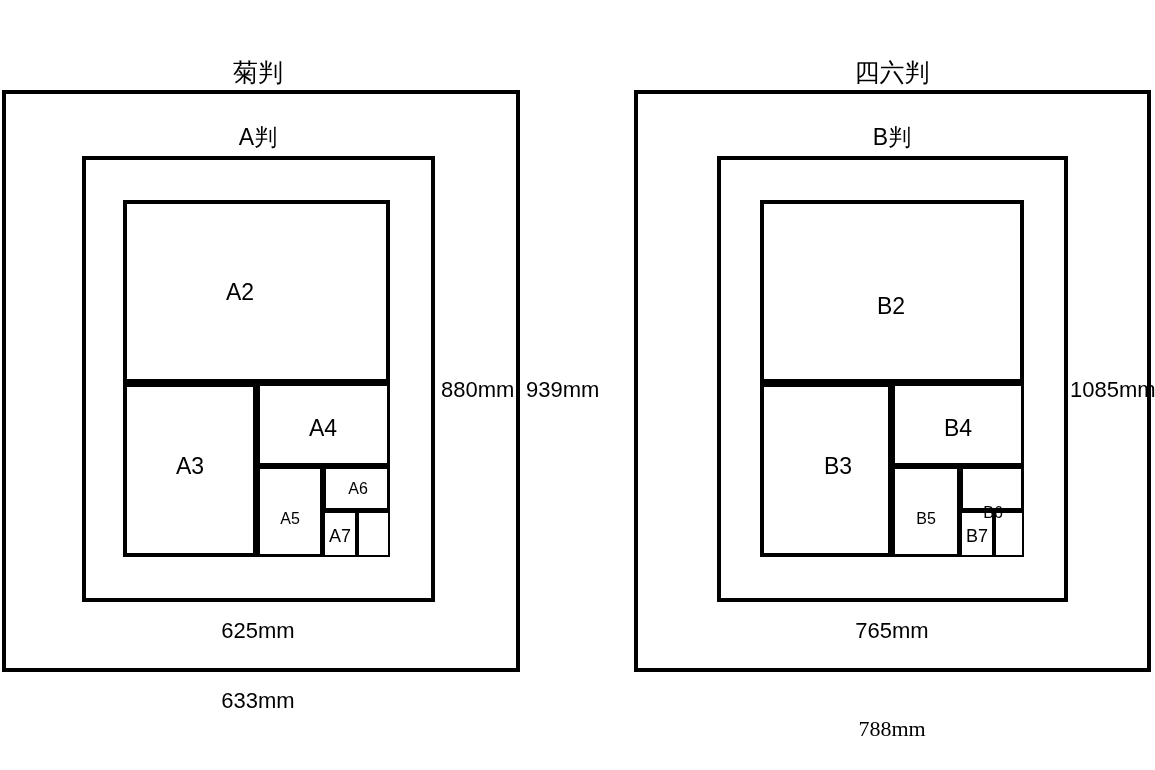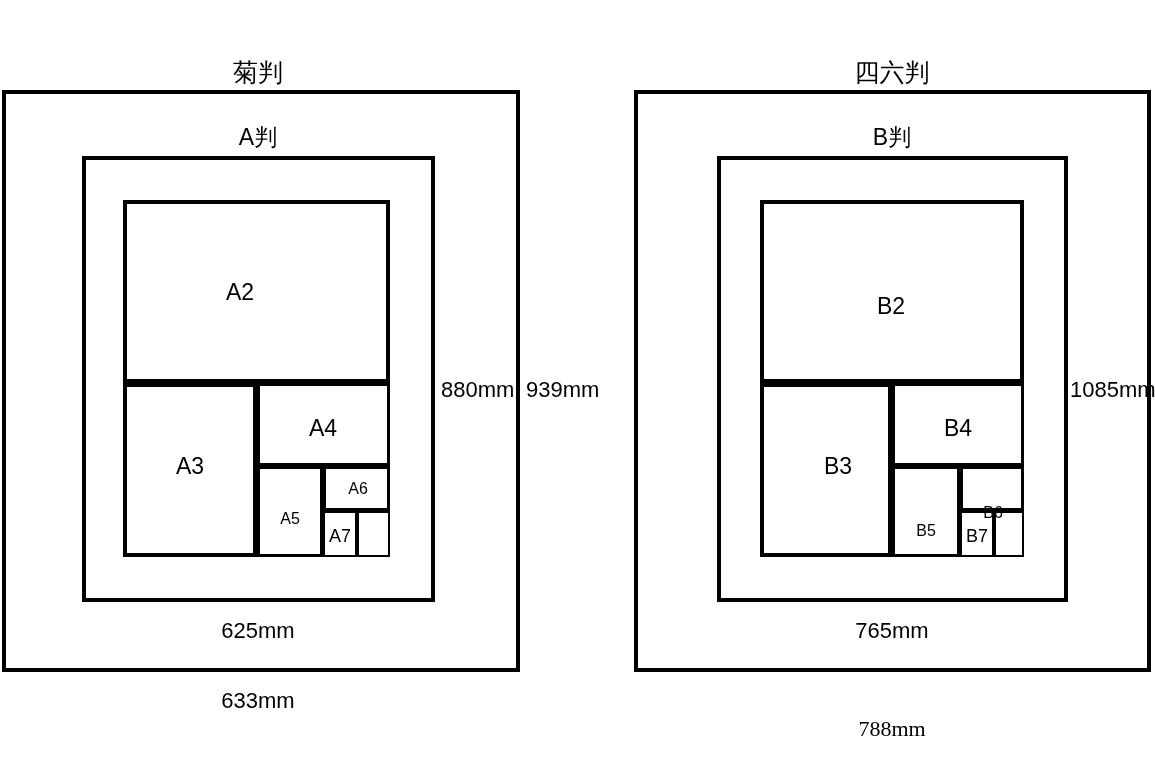--- a/index.html
+++ b/index.html
@@ -115,21 +115,21 @@
   <div class="box" style="left:760px; top:200px; width:264px; height:183px;"></div>
   <div class="lbl inner-lbl centered" style="left:891px; top:281px;margin-top:14px;">B2</div>
 
   <div class="box" style="left:760px; top:383px; width:132px; height:174px;"></div>
   <div class="lbl inner-lbl centered" style="left:826px; top:455px;margin-left:12px;">B3</div>
 
   <div class="box thin" style="left:892px; top:383px; width:132px; height:83px;"></div>
   <div class="lbl inner-lbl centered" style="left:958px; top:417px;">B4</div>
 
   <div class="box thin" style="left:892px; top:466px; width:68px; height:91px;"></div>
-  <div class="lbl small-lbl centered" style="left:926px; top:511px;margin-top:12px;">B5</div>
+  <div class="lbl small-lbl centered" style="left:926px; top:511px;">B5</div>
 
   <div class="box thin" style="left:960px; top:466px; width:64px; height:45px;"></div>
   <div class="lbl small-lbl centered" style="left:993px; top:481px;margin-top:24px;">B6</div>
 
   <div class="box hair" style="left:960px; top:511px; width:34px; height:46px;"></div>
   <div class="lbl tiny-lbl centered" style="left:977px; top:527px;">B7</div>
 
   <div class="box hair" style="left:994px; top:511px; width:30px; height:46px;"></div>
 
   <div class="lbl dim-lbl" style="left:1070px; top:379px;text-align:center;">1085mm</div>

